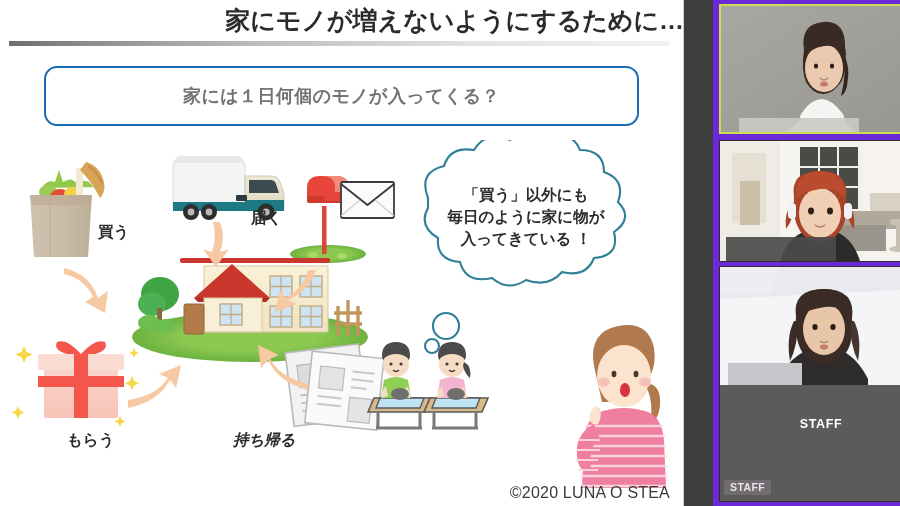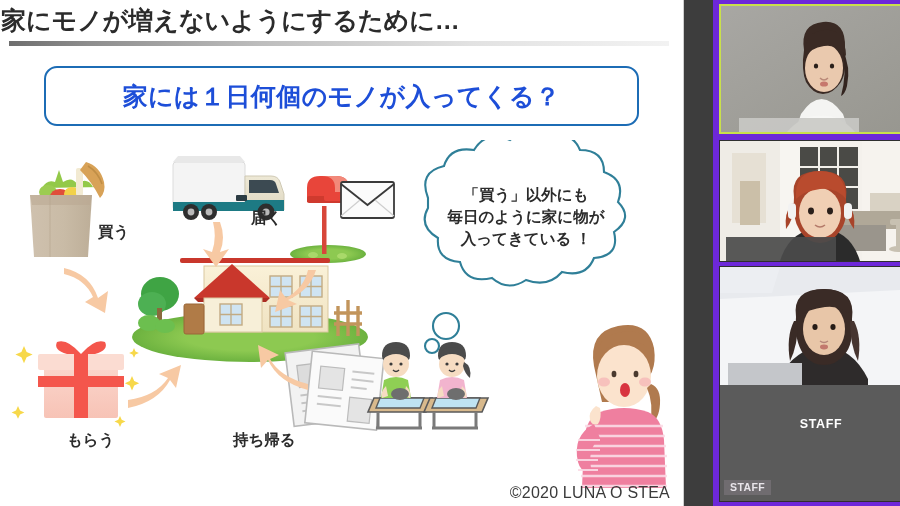--- a/index.html
+++ b/index.html
@@ -7,31 +7,31 @@
   body { font-family:"Liberation Sans","DejaVu Sans",sans-serif; }
 
   #app { position:relative; width:900px; height:506px; background:#3d3d3d; }
 
   
   #slide { position:absolute; left:0; top:0; width:684px; height:506px;
            background:#ffffff; overflow:hidden; }
   #slide-inner { position:absolute; left:0; top:0; right:0; bottom:0;
                  border-right:1px solid #cfcfcf; background:#fff; }
 
-  .hdr { position:absolute; left:1px; top:2px; width:664px; height:36px;
-         display:flex; align-items:center; justify-content:flex-start; }
+  .hdr { position:absolute; left:20px; top:2px; width:664px; height:36px;
+         display:flex; align-items:center; justify-content:flex-end; }
   .hdr-title { font-size:25px; font-weight:bold; color:#2b2b2b;
                letter-spacing:0px; white-space:nowrap; }
   .hdr-rule { position:absolute; left:9px; top:41px; width:660px; height:5px;
               background:linear-gradient(to right,#6e6e6e 0%,#8d8d8d 12%,#bdbdbd 38%,#e2e2e2 70%,#f2f2f2 100%); }
 
   .qbox { position:absolute; left:44px; top:66px; width:595px; height:60px;
           border:2.4px solid #1c6cb5; border-radius:13px; background:#fff;
           display:flex; align-items:center; justify-content:center; }
-  .qbox-text { font-size:25px; font-weight:bold; color:#1d4ed8; white-space:nowrap;
+  .qbox-text { font-size:18px; font-weight:bold; color:#737373; white-space:nowrap;
                letter-spacing:0.4px; }
 
   .copyright { position:absolute; right:13px; bottom:4px; font-size:16px;
                color:#3a3a3a; letter-spacing:0.2px; white-space:nowrap; }
 
   .label { position:absolute; font-size:15.5px; font-weight:bold; color:#2b2b2b;
            white-space:nowrap; }
 
   .artboard { position:absolute; left:8px; top:140px; width:684px; height:356px; }
 
@@ -304,21 +304,21 @@
 
             <path d="M120 268 q30 -6 42 -28 l6 8 l5 -23 l-22 9 l9 4 q-12 18 -40 22 z"></path>
 
             <path d="M300 250 q-30 -8 -40 -30 l-7 8 l-3 -23 l21 10 l-9 4 q10 18 38 25 z"></path>
           </g>
         </svg>
 
         <div class="label" style="left:90px; top:82px;">買う</div>
         <div class="label" style="left:243px; top:68px;">届く</div>
         <div class="label" style="left:59px; top:290px;">もらう</div>
-        <div class="label" style="left:225px; top:290px;">持ち帰る</div>
+        <div class="label" style="left:225px; top:290px;font-style:italic;">持ち帰る</div>
       </div>
 
       <div class="copyright">©2020 LUNA O STEA</div>
     </div>
   </div>
 
   <div id="vcol">
 
     <div class="tile" id="tile1">
       <svg class="tile-cam" viewBox="0 0 200 126" preserveAspectRatio="none">

